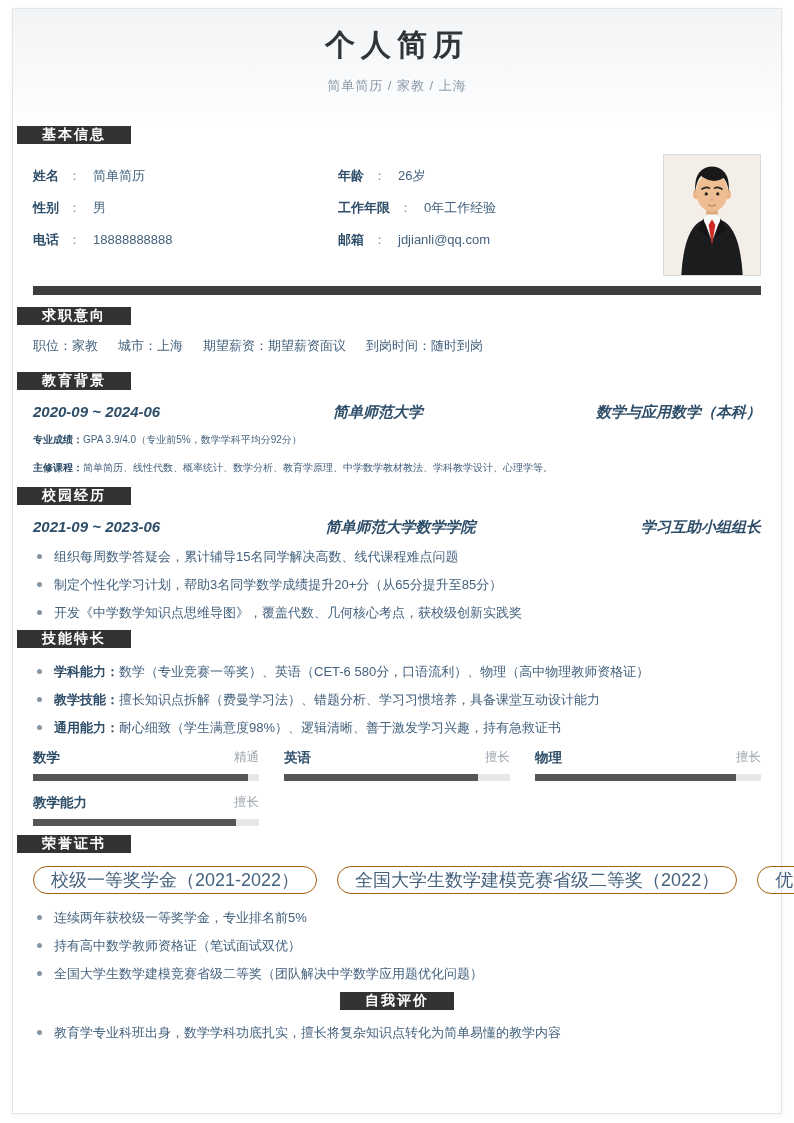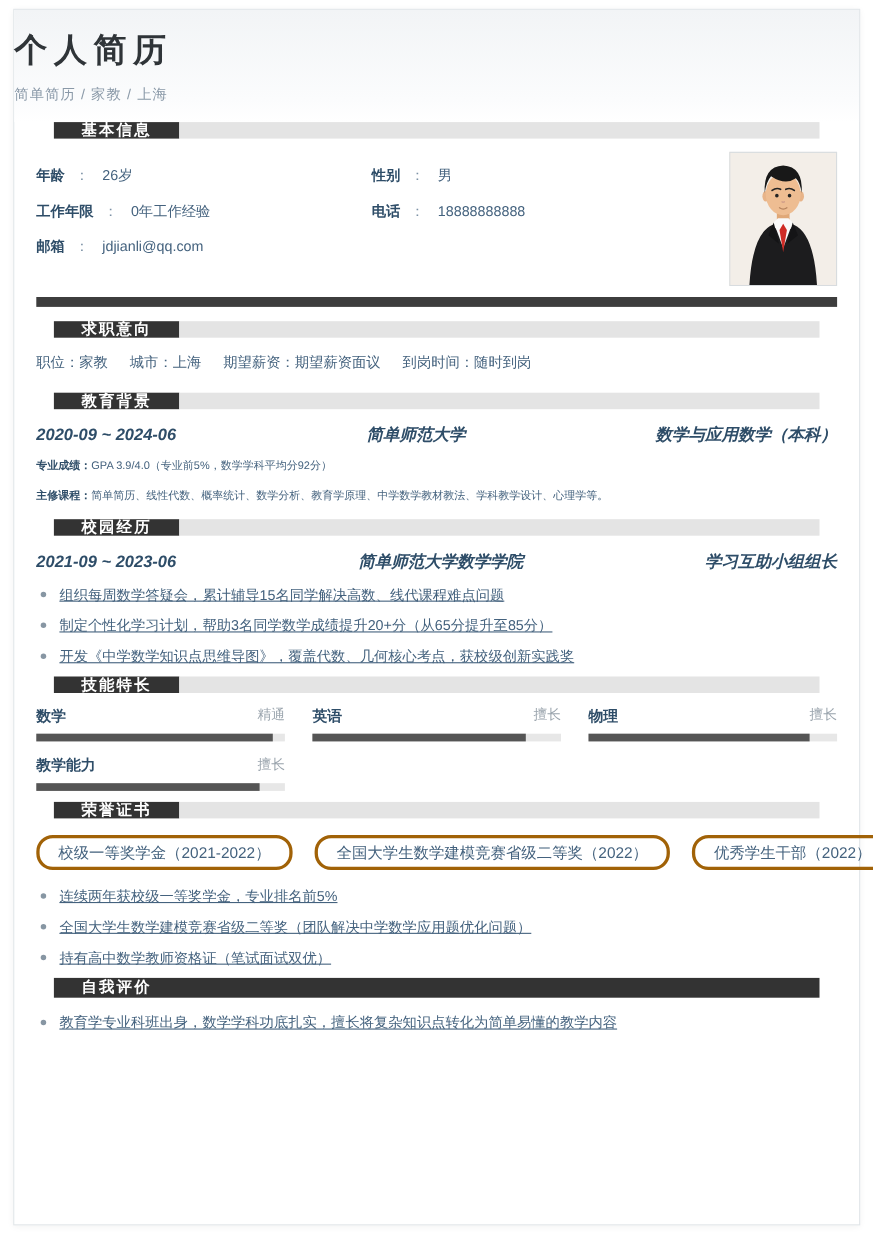--- a/index.html
+++ b/index.html
@@ -13,41 +13,42 @@
     width: 770px;
     min-height: 1106px;
     margin: 8px 12px;
     background: #ffffff;
     border: 1px solid #e2e6e9;
     box-shadow: 0 1px 6px rgba(0,0,0,0.05);
     padding-bottom: 10px;
   }
   
   .resume-header {
-    text-align: left;
-    padding: 16px 0 16px;
+    text-align: center;
+    padding: 16px 0 32px;
     background: linear-gradient(180deg, #f2f4f6 0%, #fbfcfd 80%, #ffffff 100%);
   }
   .resume-title {
     font-size: 30px;
     font-weight: bold;
     letter-spacing: 6px;
     color: #2f3438;
   }
   .resume-subtitle {
     margin-top: 11px;
     font-size: 13px;
     color: #8a99a8;
     letter-spacing: 1px;
   }
   
   .section-bar {
     display: flex;
     height: 15px;
-    margin: 0 36px;
+    margin: 0 4px;
+    align-items: center;
   }
   .section-tab {
     background: #333333;
     color: #ffffff;
     font-size: 14px;
     font-weight: bold;
     letter-spacing: 2px;
     padding: 0 25px;
     display: flex;
     align-items: center;
@@ -103,21 +104,21 @@
     font-style: italic;
   }
   .triple-row .mid { flex: 1; text-align: center; }
   .triple-row .left, .triple-row .right { white-space: nowrap; }
   .labeled-line {
     font-size: 10px;
     line-height: 20px;
     margin-top: 8px;
   }
   .labeled-line b { color: #2e4d68; }
-  .bullet-list { list-style: none; margin-top: 10px; text-decoration: underline; }
+  .bullet-list { list-style: none; margin-top: 10px; }
   .bullet-list li {
     position: relative;
     padding-left: 21px;
     font-size: 13px;
     line-height: 19px;
     margin-bottom: 9px;
   }
   .bullet-list li::before {
     content: "";
     position: absolute;
@@ -150,24 +151,24 @@
   .skill-level { color: #9aa4ad; font-size: 12.5px; }
   .skill-track { margin-top: 8px; height: 7px; background: #e7e7e7; }
   .skill-fill { height: 100%; background: #555555; width: 0; }
   
   .pill-row {
     margin: 15px 20px 2px;
     display: flex;
     gap: 20px;
   }
   .pill {
-    border: 3px solid #a16207;
+    border: 1px solid #a16207;
     border-radius: 15px;
     padding: 5px 17px;
-    font-size: 14px;
+    font-size: 18px;
     color: #44627e;
     line-height: 16px;
     white-space: nowrap;
   }
 </style>
 </head>
 <body>
 
 <div class="page-card">
 
@@ -176,20 +177,23 @@
     <div class="resume-subtitle">简单简历 / 家教 / 上海</div>
   </div>
 
   <div class="section-bar">
     <div class="section-tab">基本信息</div>
     <div class="section-rest"></div>
   </div>
 
   <div class="basic-info">
     <div class="info-grid">
+      <div class="info-field">
+        <span class="info-label">姓名</span><span class="info-colon">：</span><span class="info-value">简单简历</span>
+      </div>
       <div class="info-field">
         <span class="info-label">年龄</span><span class="info-colon">：</span><span class="info-value">26岁</span>
       </div>
       <div class="info-field">
         <span class="info-label">性别</span><span class="info-colon">：</span><span class="info-value">男</span>
       </div>
       <div class="info-field">
         <span class="info-label">工作年限</span><span class="info-colon">：</span><span class="info-value">0年工作经验</span>
       </div>
       <div class="info-field">
@@ -268,20 +272,27 @@
       <li><span>组织每周数学答疑会，累计辅导15名同学解决高数、线代课程难点问题</span></li>
       <li><span>制定个性化学习计划，帮助3名同学数学成绩提升20+分（从65分提升至85分）</span></li>
       <li><span>开发《中学数学知识点思维导图》，覆盖代数、几何核心考点，获校级创新实践奖</span></li>
     </ul>
   </div>
 
   <div class="section-bar mt4">
     <div class="section-tab">技能特长</div>
     <div class="section-rest"></div>
   </div>
+  <div class="pad-x">
+    <ul class="bullet-list" style="margin-top:16px">
+      <li><b>学科能力：</b><span>数学（专业竞赛一等奖）、英语（CET-6 580分，口语流利）、物理（高中物理教师资格证）</span></li>
+      <li><b>教学技能：</b><span>擅长知识点拆解（费曼学习法）、错题分析、学习习惯培养，具备课堂互动设计能力</span></li>
+      <li><b>通用能力：</b><span>耐心细致（学生满意度98%）、逻辑清晰、善于激发学习兴趣，持有急救证书</span></li>
+    </ul>
+  </div>
   <div class="skill-grid">
     <div class="skill-item">
       <div class="skill-head">
           <span class="skill-name">数学</span>
           <span class="skill-level">精通</span>
         </div>
       <div class="skill-track">
           <div class="skill-fill" style="width: 95%;"></div>
         </div>
     </div>
@@ -319,22 +330,22 @@
     <div class="section-rest"></div>
   </div>
   <div class="pill-row">
     <span class="pill">校级一等奖学金（2021-2022）</span>
     <span class="pill">全国大学生数学建模竞赛省级二等奖（2022）</span>
     <span class="pill">优秀学生干部（2022）</span>
   </div>
   <div class="pad-x">
     <ul class="bullet-list" style="margin-top:14px">
       <li><span>连续两年获校级一等奖学金，专业排名前5%</span></li>
+      <li><span>持有高中数学教师资格证（笔试面试双优）</span></li>
       <li><span>全国大学生数学建模竞赛省级二等奖（团队解决中学数学应用题优化问题）</span></li>
-      <li><span>持有高中数学教师资格证（笔试面试双优）</span></li>
     </ul>
   </div>
 
   <div class="section-bar mt5">
     <div class="section-tab">自我评价</div>
     <div class="section-rest"></div>
   </div>
   <div class="pad-x">
     <ul class="bullet-list" style="margin-top:16px">
       <li><span>教育学专业科班出身，数学学科功底扎实，擅长将复杂知识点转化为简单易懂的教学内容</span></li>

